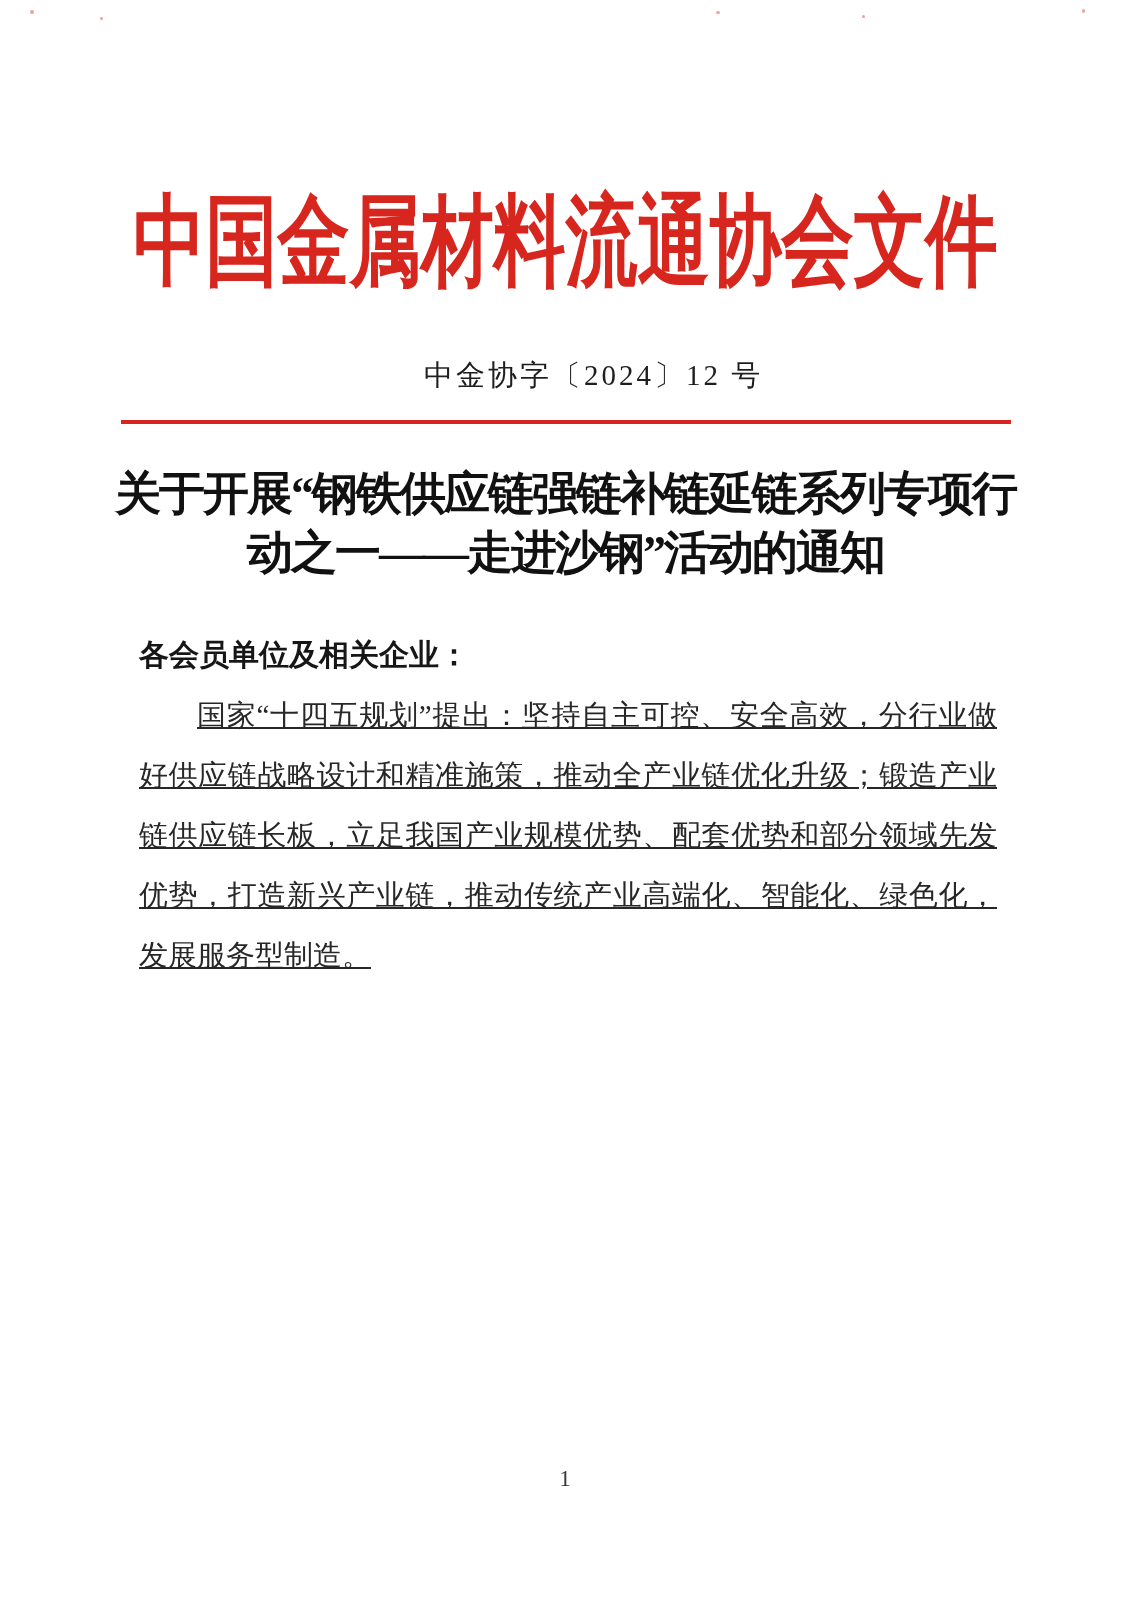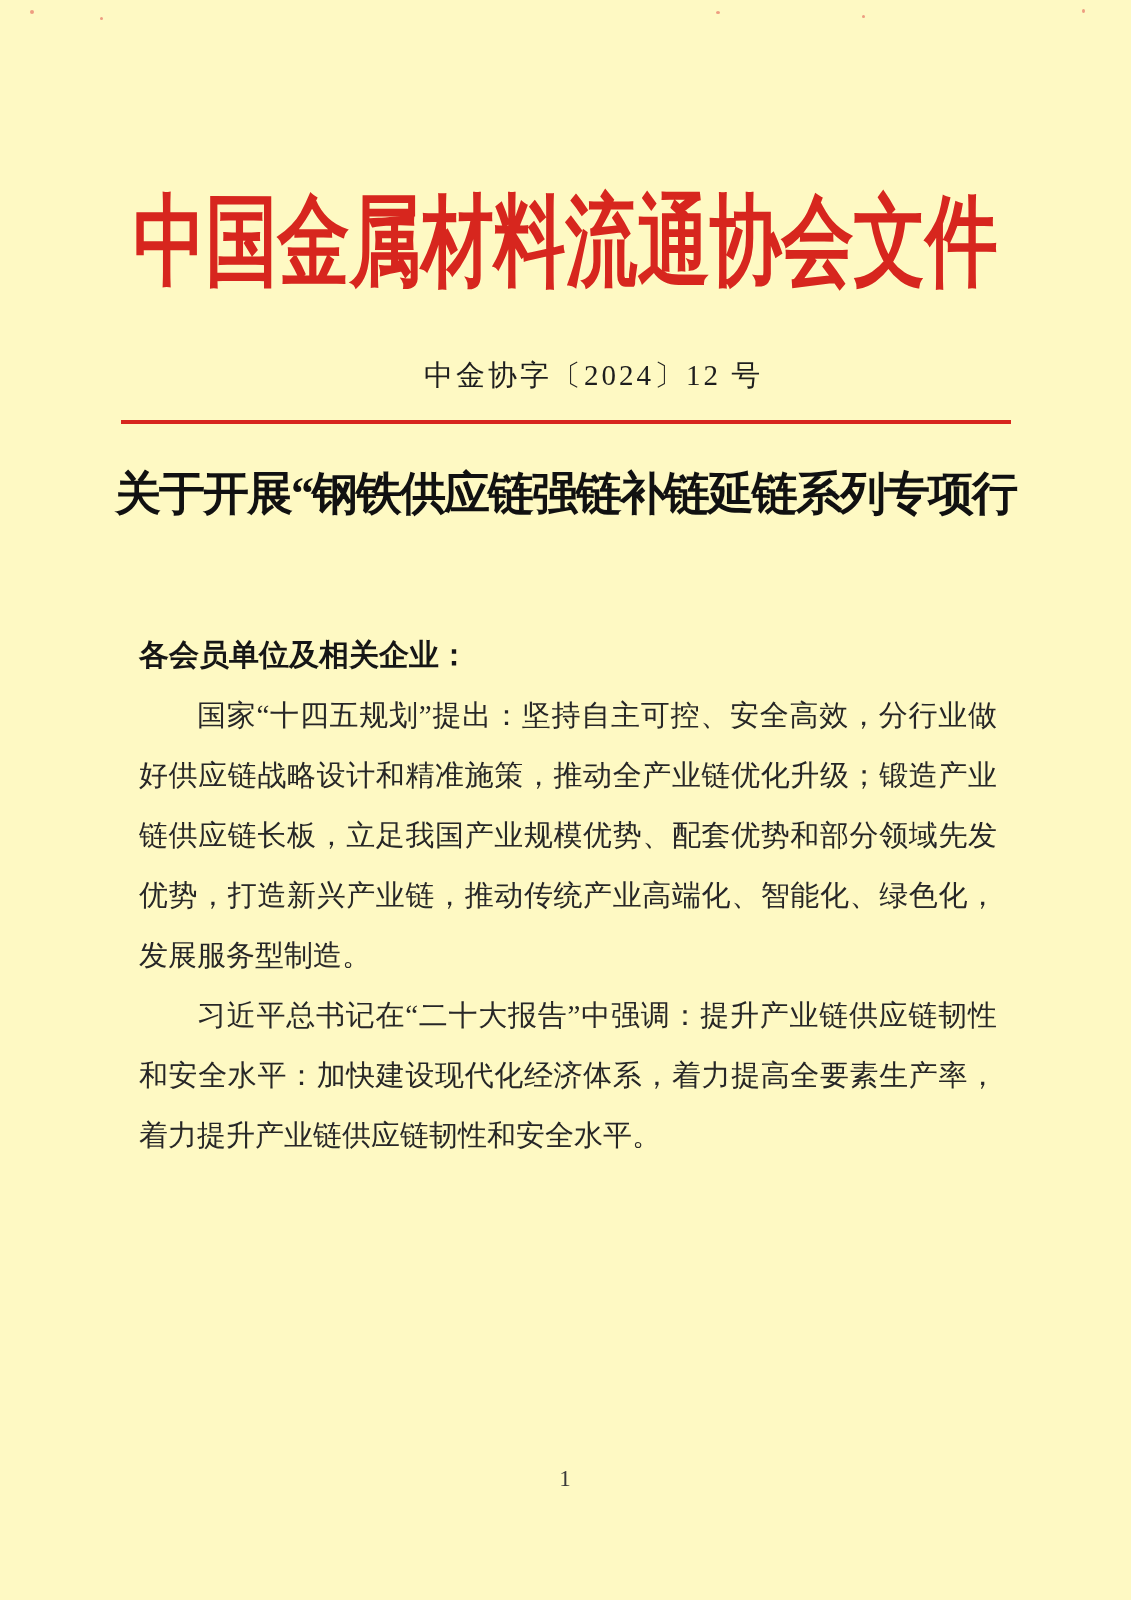--- a/index.html
+++ b/index.html
@@ -5,21 +5,21 @@
   html, body {
     margin: 0;
     padding: 0;
     background: #e8e8e8;
   }
   .page {
     position: relative;
     width: 1131px;
     height: 1600px;
     margin: 0 auto;
-    background: #fef9c3;
+    background: #ffffff;
     overflow: hidden;
     font-family: "Liberation Serif", "DejaVu Serif", serif;
   }
   
   .speck {
     position: absolute;
     border-radius: 50%;
     background: #e0524a;
     opacity: 0.55;
   }
@@ -89,21 +89,21 @@
     text-align: justify;
   }
   .doc-body p { margin: 0; }
   .salutation {
     font-family: "Liberation Sans", "DejaVu Sans", sans-serif;
     font-weight: 700;
     font-size: 30px;
     color: #161616;
     text-align: left;
   }
-  .para { text-indent: 2em; }
+  .para { text-indent: 2em; text-decoration: underline; }
 
   .page-number {
     position: absolute;
     top: 1466px;
     left: 0;
     width: 100%;
     text-align: center;
     font-size: 23px;
     color: #3a3a3a;
     letter-spacing: 1px;
@@ -121,23 +121,23 @@
   <div class="speck s5"></div>
 
   <h1 class="org-title">中国金属材料流通协会文件</h1>
 
   <div class="doc-number">中金协字〔2024〕12 号</div>
 
   <div class="red-line"></div>
 
   <div class="doc-title">
     <div class="t-line">关于开展“钢铁供应链强链补链延链系列专项行</div>
+    <div class="t-line">动之一——走进沙钢”活动的通知</div>
   </div>
 
   <div class="doc-body">
     <p class="salutation">各会员单位及相关企业：</p>
     <p class="para">国家“十四五规划”提出：坚持自主可控、安全高效，分行业做好供应链战略设计和精准施策，推动全产业链优化升级；锻造产业链供应链长板，立足我国产业规模优势、配套优势和部分领域先发优势，打造新兴产业链，推动传统产业高端化、智能化、绿色化，发展服务型制造。</p>
-    <p class="para">习近平总书记在“二十大报告”中强调：提升产业链供应链韧性和安全水平：加快建设现代化经济体系，着力提高全要素生产率，着力提升产业链供应链韧性和安全水平。</p>
   </div>
 
   <div class="page-number">1</div>
 
 </div>
 
 </body></html>

